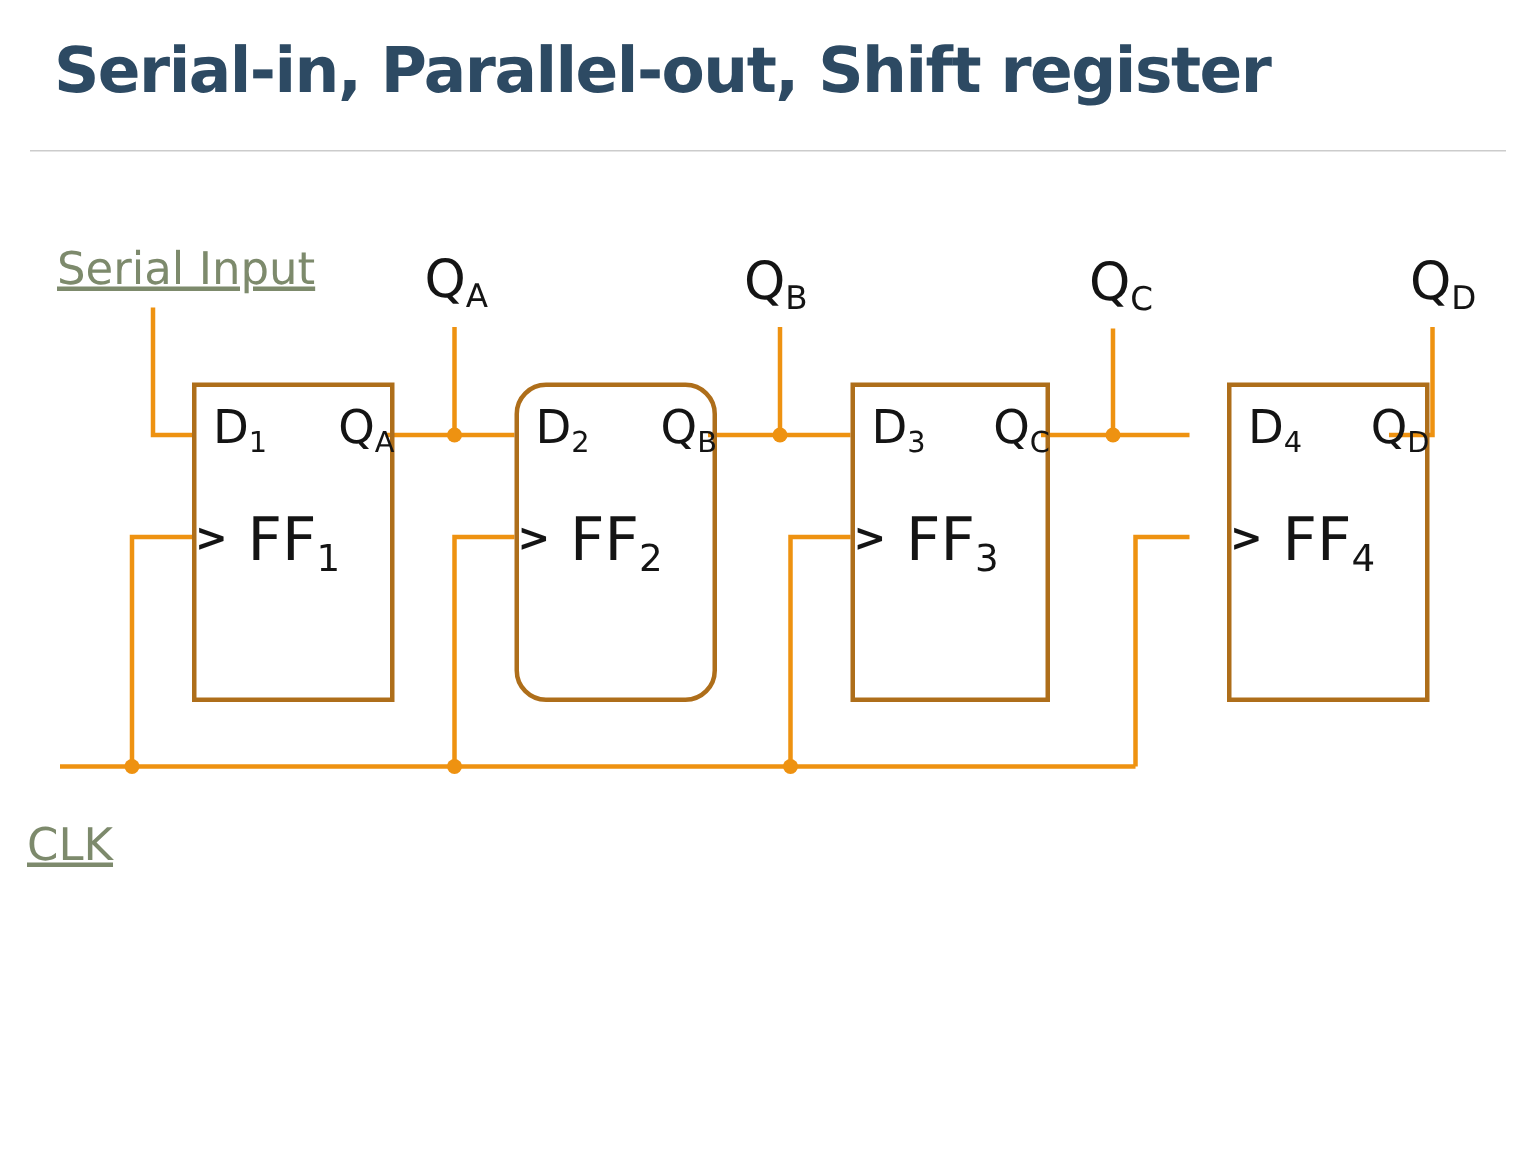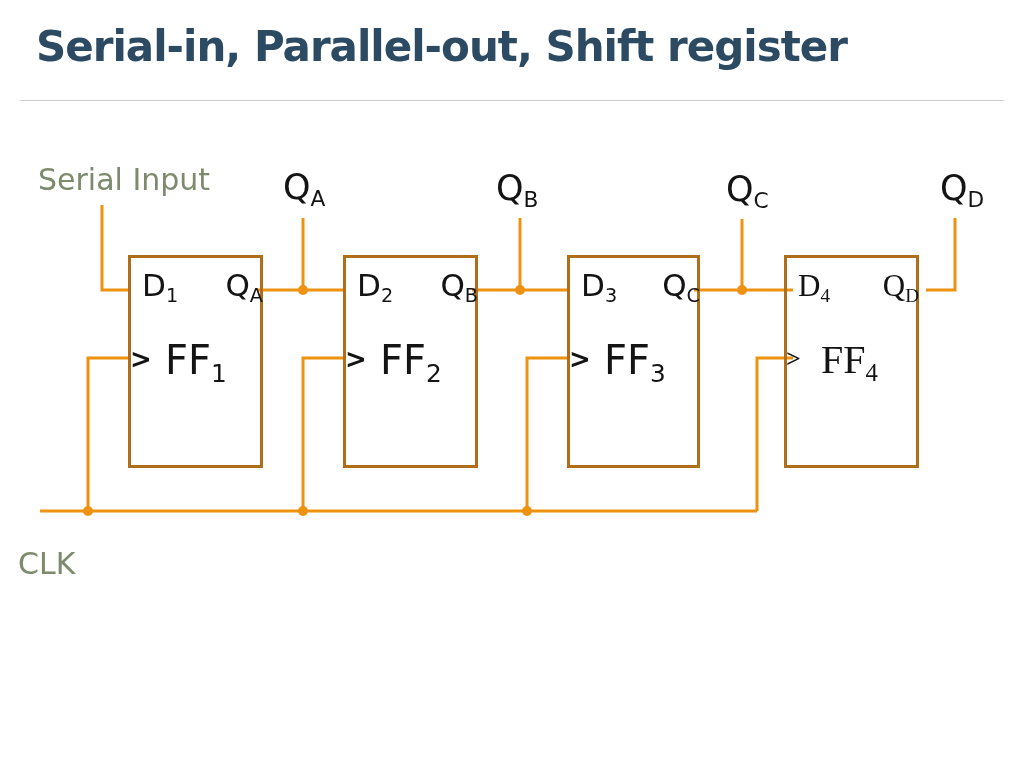--- a/index.html
+++ b/index.html
@@ -24,21 +24,21 @@
     font-size:42px;font-weight:600;letter-spacing:-1px;
     color:var(--color-title);white-space:nowrap;
   }
   .divider{
     position:absolute;left:20px;top:100px;width:984px;height:0;
     border-top:1px solid var(--color-divider);
   }
 
   .annotation{
     position:absolute;color:var(--color-annotation);
-    font-size:30px;white-space:nowrap;
+    font-size:30px;white-space:nowrap;text-decoration:underline;
   }
   .serial-input{left:38px;top:162px;}
   .clk{left:18px;top:546px;}
 
   .wires{position:absolute;left:0;top:0;}
   .wires line,.wires polyline{
     fill:none;stroke:var(--color-wire);stroke-width:3;
   }
   .wires circle{fill:var(--color-wire);stroke:none;}
 
@@ -61,23 +61,23 @@
   }
   .ff-box .ff-label{
     position:absolute;left:34px;top:82px;font-size:40px;line-height:1;text-align:right;
   }
   .ff-box .clk-arrow{
     position:absolute;left:-1px;top:88px;font-size:26px;line-height:1;
     font-weight:bold;
   }
   
   .ff-1{left:128px;width:129px;}
-  .ff-2{left:343px;width:129px;}
+  .ff-2{left:343px;width:129px;border-radius:21px;}
   .ff-3{left:567px;width:127px;text-decoration:underline;}
-  .ff-4{left:784px;width:129px;font-family:Liberation Serif, serif;}
+  .ff-4{left:818px;width:129px;}
   
   .q-out-a{left:283px;top:167px;}
   .q-out-b{left:496px;top:168px;}
   .q-out-c{left:726px;top:169px;}
   .q-out-d{left:940px;top:168px;}
 </style>
 </head>
 <body>
 
 <div class="slide">

